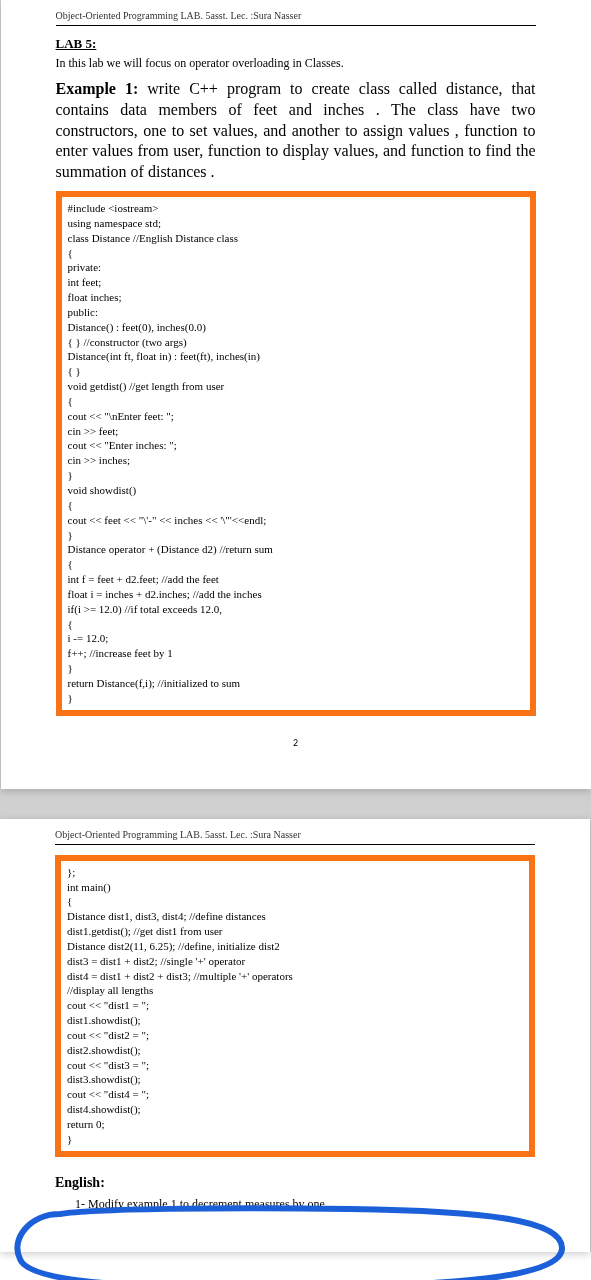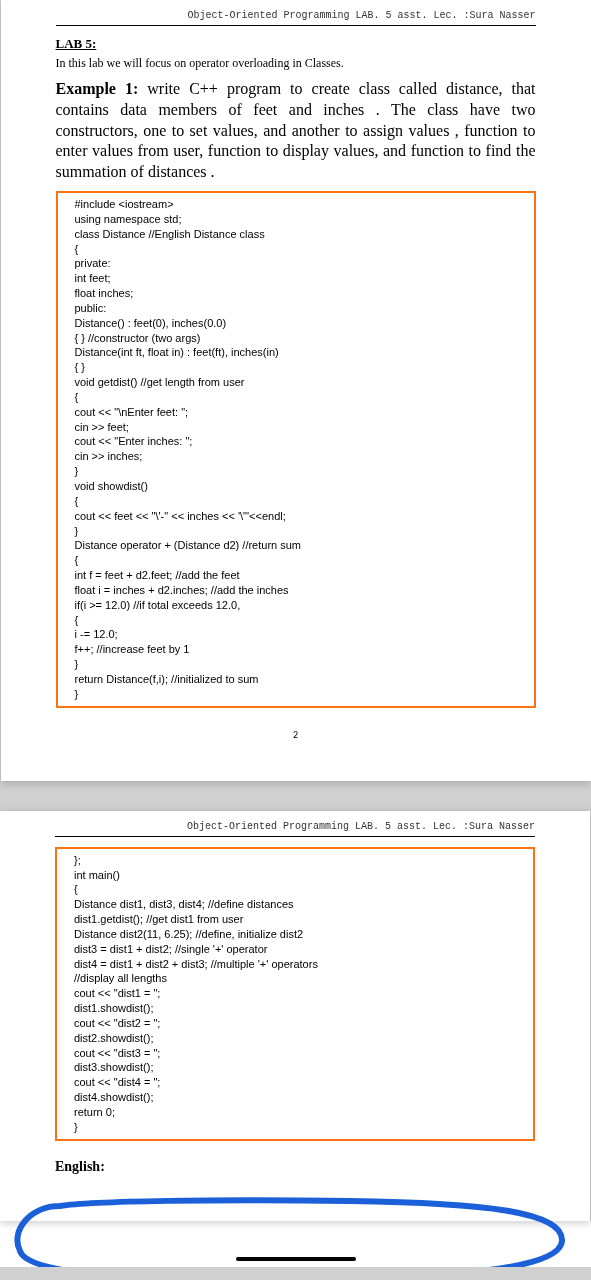--- a/index.html
+++ b/index.html
@@ -15,26 +15,25 @@
   .page {
     background: #fff;
     width: 480px;
     padding: 10px 55px 40px 55px;
     margin: 0 0 30px 0;
     box-shadow: 0 2px 8px rgba(0,0,0,0.2);
     position: relative;
   }
   .header-row {
     display: flex;
-    justify-content: flex-end;
-    font-family: Liberation Mono, monospace;
+    justify-content: flex-start;
+    font-family: Liberation Serif, serif;
     font-size: 10px;
     color: #333;
     margin-bottom: 4px;
-    gap: 6px;
   }
   .hr {
     border: none;
     border-top: 1px solid #000;
     margin: 0 0 10px 0;
   }
   .lab-title {
     font-weight: bold;
     text-decoration: underline;
     font-size: 13px;
@@ -45,26 +44,26 @@
     margin: 4px 0 8px 0;
   }
   .example {
     font-size: 16px;
     text-align: justify;
     margin: 4px 0 8px 0;
     line-height: 1.3;
   }
   .example b { font-weight: bold; }
   .codebox {
-    border: 2px solid #f97316;
-    padding: 4px 17px;
+    border: 6px solid #f97316;
+    padding: 4px 6px;
     font-size: 11px;
     line-height: 1.35;
     white-space: pre-wrap;
-    font-family: Liberation Sans, sans-serif;
+    font-family: Liberation Serif, serif;
   }
   .pagenum {
     text-align: center;
     font-family: Calibri, Arial, sans-serif;
     font-size: 10px;
     margin-top: 20px;
   }
   .exercise-title {
     font-weight: bold;
     font-size: 14px;
@@ -169,20 +168,21 @@
 dist1.showdist();
 cout &lt;&lt; "dist2 = ";
 dist2.showdist();
 cout &lt;&lt; "dist3 = ";
 dist3.showdist();
 cout &lt;&lt; "dist4 = ";
 dist4.showdist();
 return 0;
 }</div>
     <div class="exercise-title">English:</div>
+    <div class="exercise-item">1-  Modify example 1 to decrement measures by one .</div>
   </div>
 
   <svg class="annotation" style="left:0;top:0;" width="591" height="470">
     <path d="M 60 395
              C 30 395, 10 420, 20 440
              C 30 470, 200 470, 320 468
              C 440 466, 560 460, 562 430
              C 564 400, 480 392, 350 390
              C 220 388, 90 390, 60 395 Z" fill="none" stroke="#1b5fd9" stroke-width="6" stroke-linecap="round" stroke-linejoin="round"></path>
   </svg>

